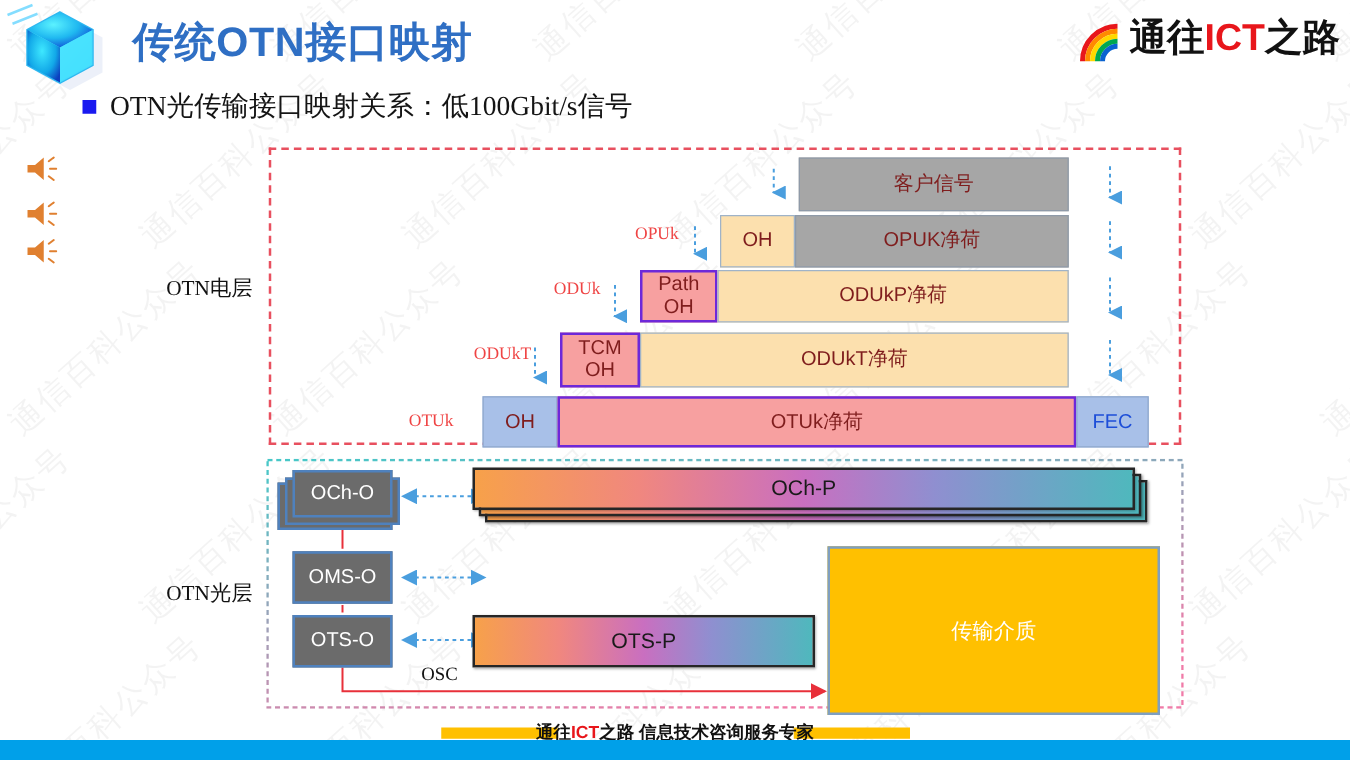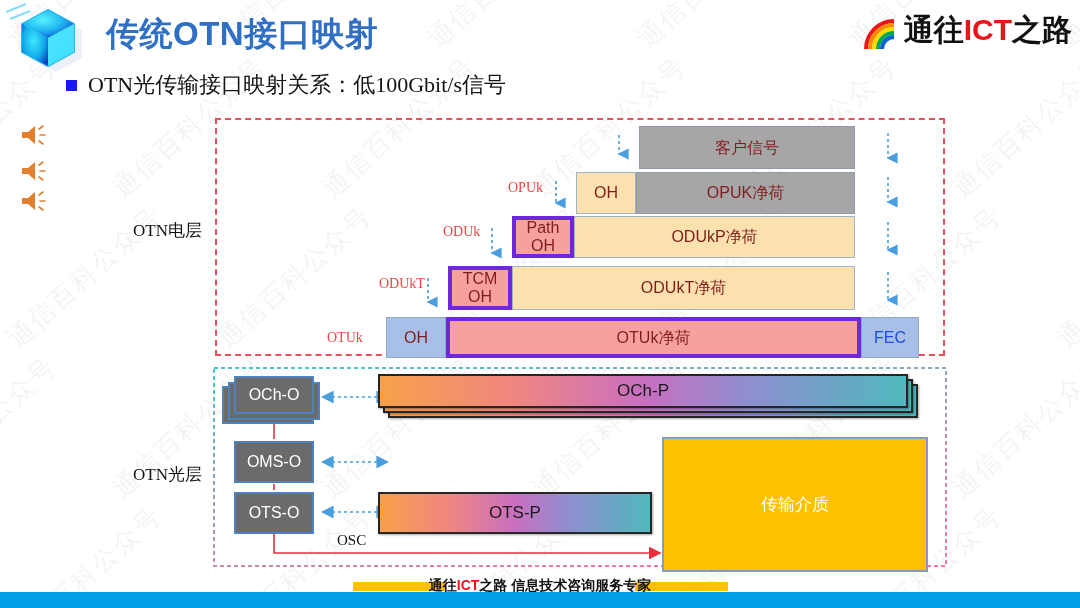--- a/index.html
+++ b/index.html
@@ -69,21 +69,21 @@
   .bar{
     position:absolute; display:flex; align-items:center; justify-content:center;
     font-size:16px; color:#1a1a1a; white-space:nowrap;
   }
   .seg{
     height:100%; display:flex; align-items:center; justify-content:center;
     font-size:16px; color:#7f1d1d; text-align:center; line-height:1.12;
   }
   .grey{ background:#a6a6a6; border:1px solid #8f9aa8; }
   .cream{ background:#fce0ae; border:1px solid #9fb3c8; }
-  .salmon{ background:#f7a0a0; border:4px solid #6d28d9; }
+  .salmon{ background:#f7a0a0; border:2px solid #6d28d9; }
   .blue{ background:#a8c0e8; border:1px solid #8fa8cc; }
 
   .tag{
     position:absolute; font-family:"Liberation Serif","DejaVu Serif",serif;
     font-size:14px; color:#ef4444; white-space:nowrap;
   }
 
   
   .onode{
     position:absolute; background:#6b6b6b; border:2px solid #4f81bd;

